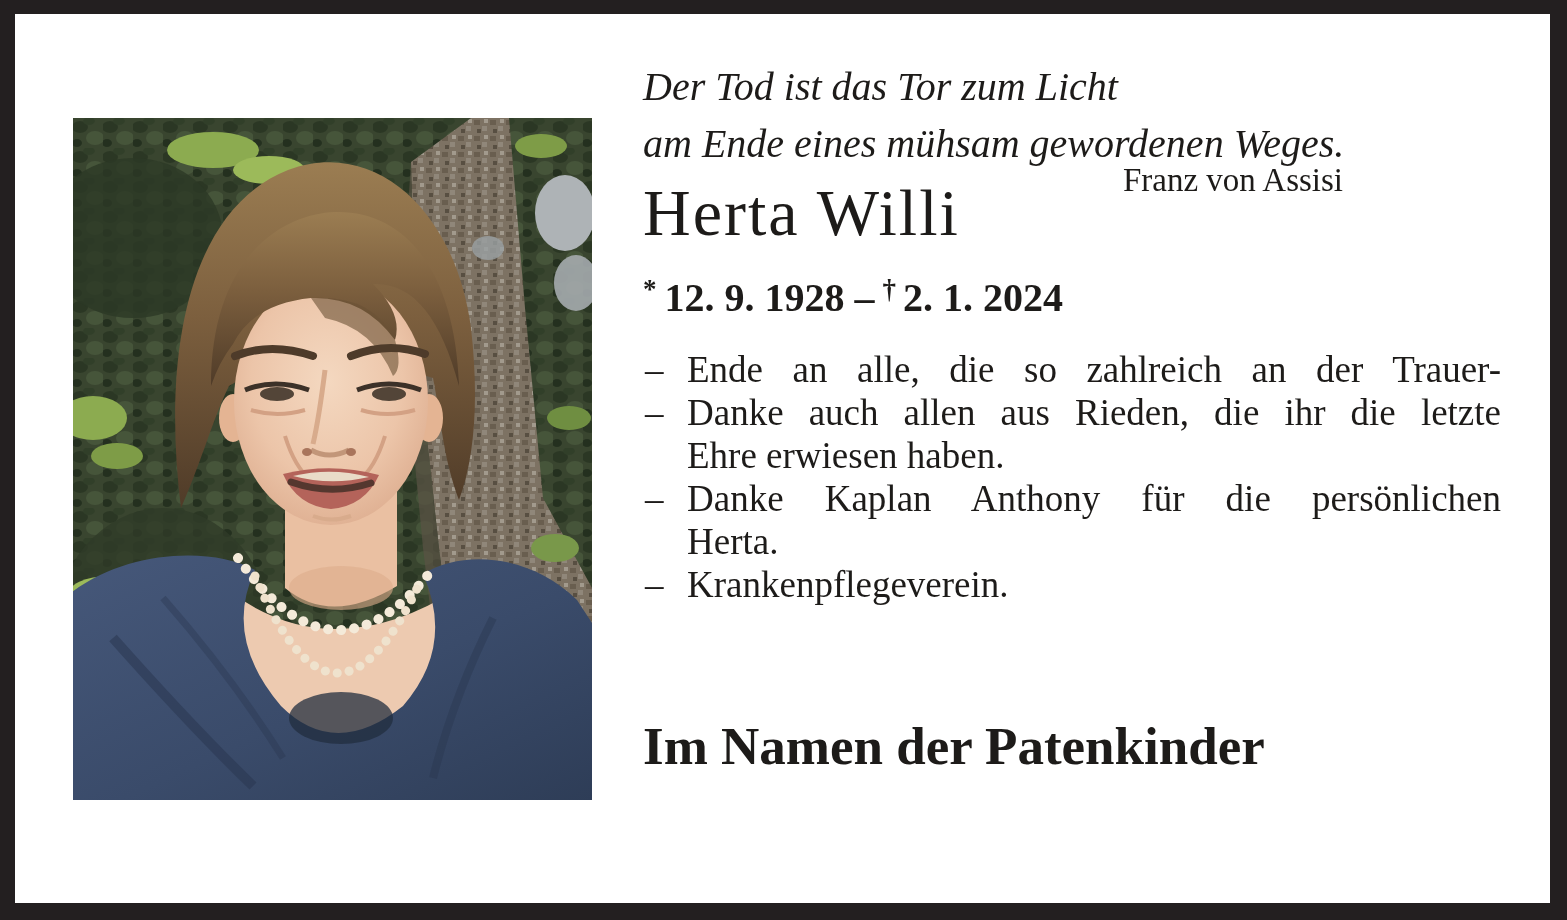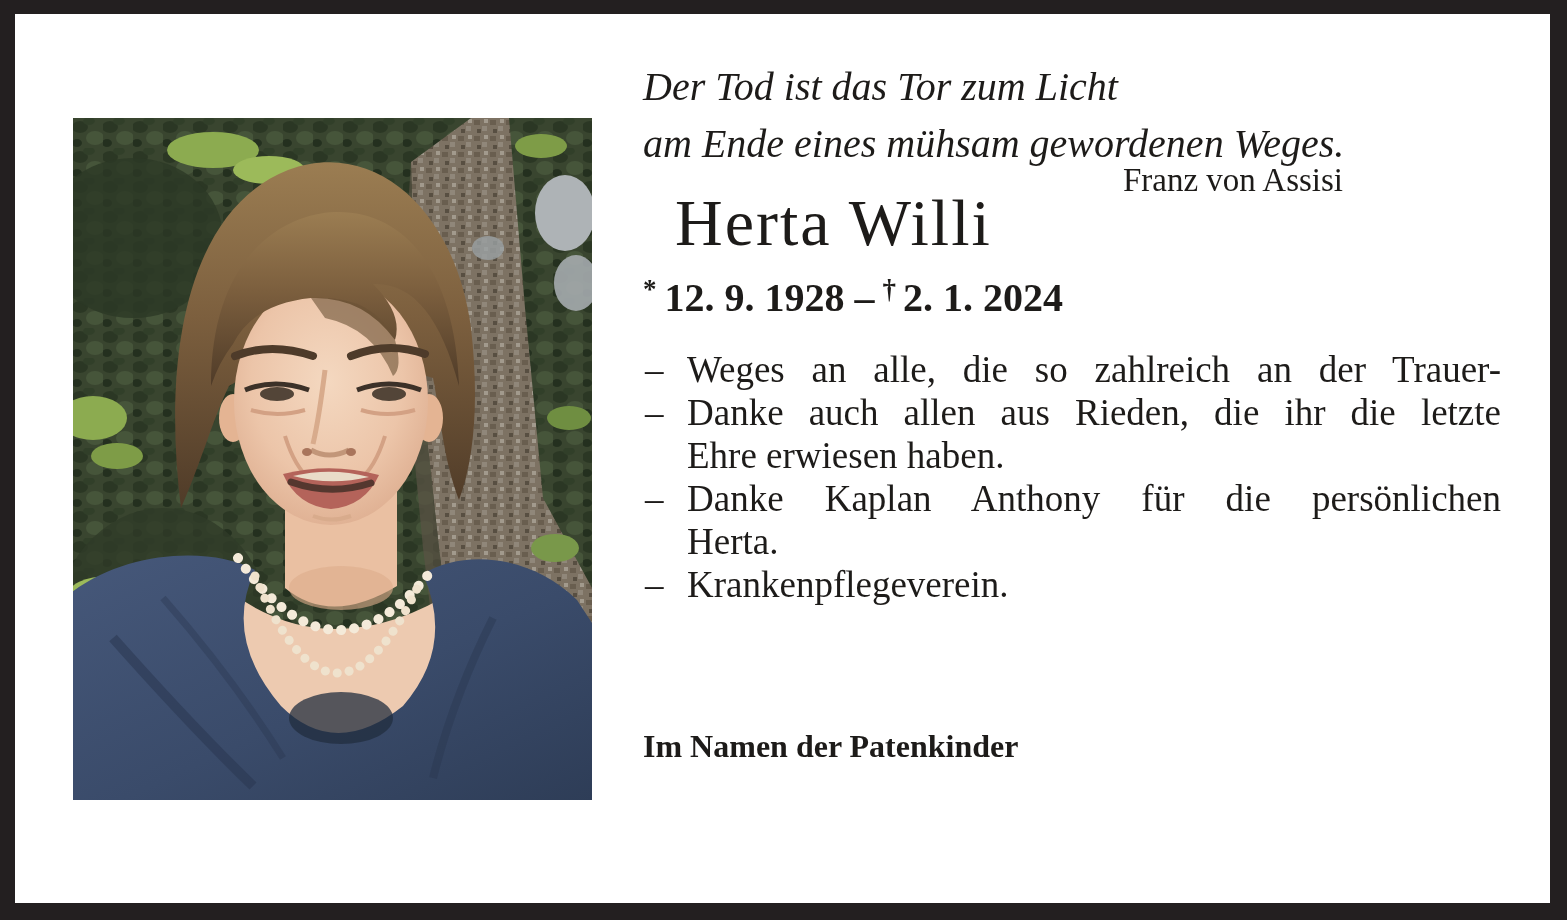--- a/index.html
+++ b/index.html
@@ -12,33 +12,33 @@
   .photo{position:absolute;left:73px;top:118px;width:519px;height:682px;overflow:hidden;}
   .photo svg{display:block;width:100%;height:100%;}
 
   
   .col{position:absolute;left:643px;top:0;width:858px;height:920px;}
   .block{position:absolute;left:0;}
 
   .quote{top:58px;width:700px;font-style:italic;font-size:40px;line-height:57px;white-space:nowrap;}
   .attribution{top:161px;width:700px;font-size:33px;line-height:38px;text-align:right;white-space:nowrap;}
 
-  .name{top:186px;font-size:66px;line-height:74px;letter-spacing:2px;white-space:nowrap;margin-left:32px;}
+  .name{top:176px;font-size:66px;line-height:74px;letter-spacing:2px;white-space:nowrap;}
   .dates{top:266px;font-size:40px;line-height:46px;font-weight:bold;white-space:nowrap;}
   .dates .bsym{font-size:27px;vertical-align:13px;margin-right:8px;}
   .dates .dsym{font-size:27px;vertical-align:13px;margin:0 7px 0 0;}
   .dates .sep{margin:0 8px 0 10px;}
 
   .thanks{top:348px;width:858px;font-size:37px;line-height:43px;}
   .titem{position:relative;padding-left:44px;}
   .titem .dash{position:absolute;left:2px;top:0;}
   .titem .la{text-align:justify;text-align-last:justify;hyphens:none;}
   .titem .lb{text-align:left;}
 
-  .closing{top:722px;font-size:32px;line-height:48px;font-weight:bold;white-space:nowrap;}
+  .closing{top:722px;font-size:53px;line-height:48px;font-weight:bold;white-space:nowrap;}
   .placeline{top:810px;font-size:41px;line-height:48px;white-space:nowrap;}
   .placeline .place{font-weight:bold;margin-right:10px;}
 </style>
 </head>
 <body>
 
 <div class="stage">
 
   <div class="photo">
     <svg viewBox="0 0 519 682" preserveAspectRatio="none">
@@ -163,21 +163,21 @@
 
     <div class="block name">Herta Willi</div>
 
     <div class="block dates">
       <span class="bsym">*</span><span>12. 9. 1928</span><span class="sep">–</span><span class="dsym">†</span><span>2. 1. 2024</span>
     </div>
 
     <div class="block thanks">
       <div class="titem">
         <span class="dash">–</span>
-        <div class="la">Weges an alle, die so zahlreich an der Trauer-</div>
+        <div class="la">Ende an alle, die so zahlreich an der Trauer-</div>
       </div>
       <div class="titem">
         <span class="dash">–</span>
         <div class="la">Danke auch allen aus Rieden, die ihr die letzte</div>
         <div class="lb">Ehre erwiesen haben.</div>
       </div>
       <div class="titem">
         <span class="dash">–</span>
         <div class="la">Danke Kaplan Anthony für die persönlichen</div>
         <div class="lb">Herta.</div>

